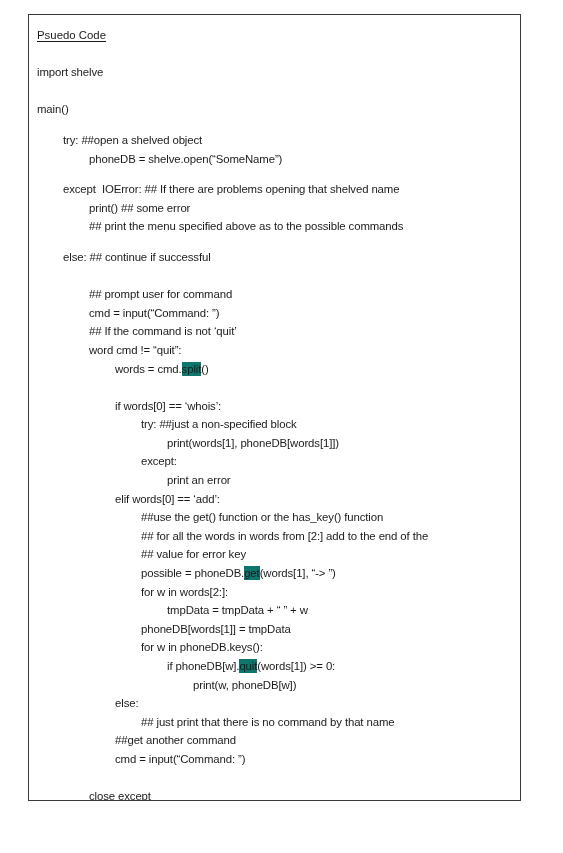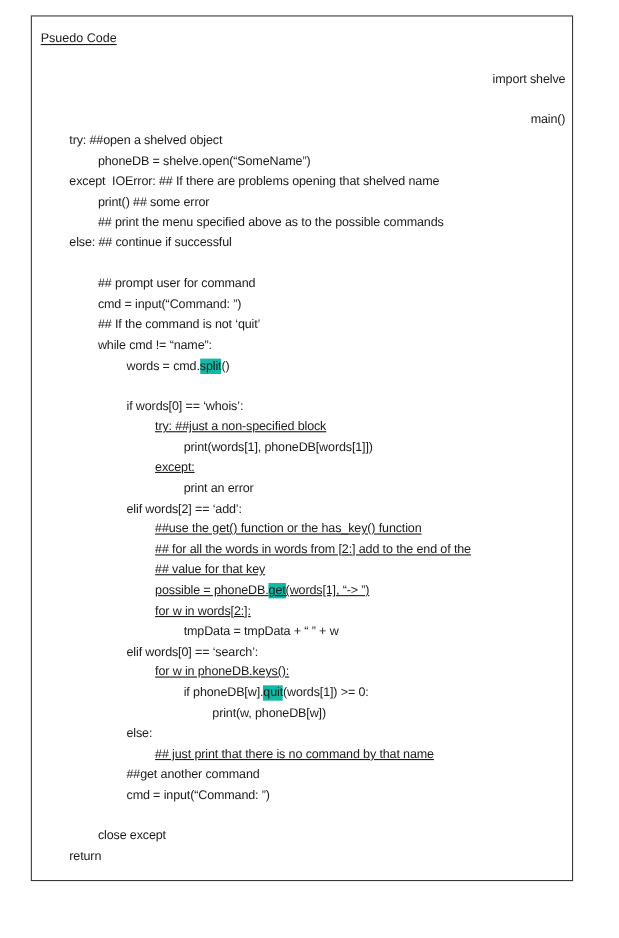--- a/index.html
+++ b/index.html
@@ -55,32 +55,32 @@
     display: inline-block;
     white-space: pre;
   }
 
   .blank {
     display: block;
     height: 18.6px;
   }
 
   .hl {
-    background: #14b8a6;
+    background: #0f766e;
     color: #1b1b1b;
     padding: 1px 0 1px 0;
     text-align: right;
   }
 
   
-  .i0  { padding-left: 0px; text-align: right;   }
-  .i1  { padding-left: 26px;  }
+  .i0  { padding-left: 0px;   }
+  .i1  { padding-left: 26px; margin-top: 12px;  }
   .i2  { padding-left: 52px;  }
   .i3  { padding-left: 78px;  }
-  .i4  { padding-left: 104px; text-decoration: underline; }
+  .i4  { padding-left: 104px; }
   .i5  { padding-left: 130px; }
   .i6  { padding-left: 156px; }
 </style>
 </head>
 <body>
 
 <div id="doc-frame">
   <div id="code-body">
     <div>
       <span class="title-line">Psuedo Code</span>
@@ -93,36 +93,36 @@
         <div class="line i1">try: ##open a shelved object</div>
         <div class="line i2">phoneDB = shelve.open(“SomeName”)</div>
         <div class="line i1">except  IOError: ## If there are problems opening that shelved name</div>
         <div class="line i2">print() ## some error</div>
         <div class="line i2">## print the menu specified above as to the possible commands</div>
         <div class="line i1">else: ## continue if successful</div>
         <div class="line i0">&nbsp;</div>
         <div class="line i2">## prompt user for command</div>
         <div class="line i2">cmd = input(“Command: ”)</div>
         <div class="line i2">## If the command is not ‘quit’</div>
-        <div class="line i2">while cmd != “name”:</div>
+        <div class="line i2">word cmd != “quit”:</div>
         <div class="line i3"><span>words = cmd.</span><span class="hl">split</span><span>()</span></div>
         <div class="line i0">&nbsp;</div>
         <div class="line i3">if words[0] == ‘whois’:</div>
         <div class="line i4">try: ##just a non-specified block</div>
         <div class="line i5">print(words[1], phoneDB[words[1]])</div>
         <div class="line i4">except:</div>
         <div class="line i5">print an error</div>
-        <div class="line i3">elif words[2] == ‘add’:</div>
+        <div class="line i3">elif words[0] == ‘add’:</div>
         <div class="line i4">##use the get() function or the has_key() function</div>
         <div class="line i4">## for all the words in words from [2:] add to the end of the</div>
-        <div class="line i4">## value for that key</div>
+        <div class="line i4">## value for error key</div>
         <div class="line i4"><span>possible = phoneDB.</span><span class="hl">get</span><span>(words[1], “-&gt; ”)</span></div>
         <div class="line i4">for w in words[2:]:</div>
         <div class="line i5">tmpData = tmpData + “ ” + w</div>
-        <div class="line i3">elif words[0] == ‘search’:</div>
+        <div class="line i4">phoneDB[words[1]] = tmpData</div>
         <div class="line i4">for w in phoneDB.keys():</div>
         <div class="line i5"><span>if phoneDB[w].</span><span class="hl">quit</span><span>(words[1]) &gt;= 0:</span></div>
         <div class="line i6">print(w, phoneDB[w])</div>
         <div class="line i3">else:</div>
         <div class="line i4">## just print that there is no command by that name</div>
         <div class="line i3">##get another command</div>
         <div class="line i3">cmd = input(“Command: ”)</div>
         <div class="line i0">&nbsp;</div>
         <div class="line i2">close except</div>
         <div class="line i1">return</div>

